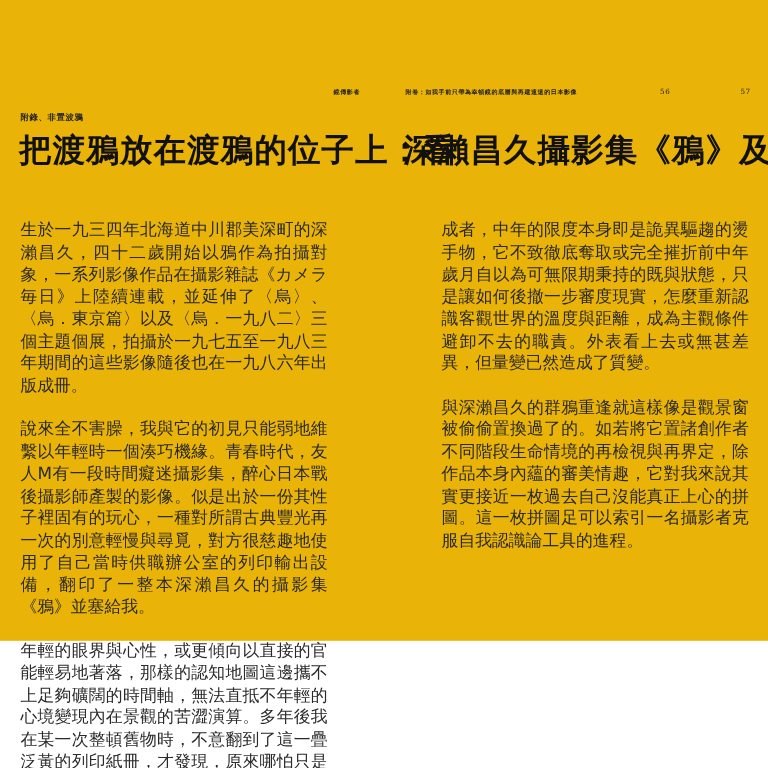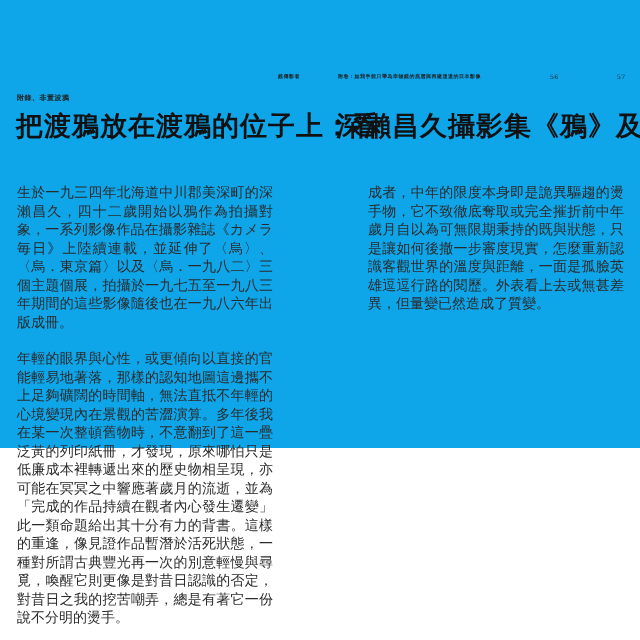--- a/index.html
+++ b/index.html
@@ -11,22 +11,22 @@
     width: 640px;
     height: 640px;
     position: relative;
     overflow: hidden;
     font-family: "DejaVu Serif", "Liberation Serif", serif;
     color: #1a1a1a;
   }
   .spread {
     position: absolute;
     left: 0; top: 0;
-    width: 640px; height: 448px;
-    background: #0ea5e9;
+    width: 640px; height: 534px;
+    background: #eab308;
   }
   .page {
     position: absolute;
     top: 0;
     height: 640px;
   }
   .page-left { left: 0; width: 320px; }
   .page-right { left: 320px; width: 320px; }
 
   .running-header {
@@ -89,29 +89,31 @@
 
   <div class="page page-left">
     <div class="running-header rh-left-book">鏡傳影者</div>
 
     <div class="section-label">附錄、非置波鴉</div>
 
     <div class="title-left">把渡鴉放在渡鴉的位子上：看</div>
 
     <div class="body-text left-body">
       <p class="para">生於一九三四年北海道中川郡美深町的深瀨昌久，四十二歲開始以鴉作為拍攝對象，一系列影像作品在攝影雜誌《カメラ毎日》上陸續連載，並延伸了〈烏〉、〈烏．東京篇〉以及〈烏．一九八二〉三個主題個展，拍攝於一九七五至一九八三年期間的這些影像隨後也在一九八六年出版成冊。</p>
+      <p class="para">說來全不害臊，我與它的初見只能弱地維繫以年輕時一個湊巧機緣。青春時代，友人M有一段時間癡迷攝影集，醉心日本戰後攝影師產製的影像。似是出於一份其性子裡固有的玩心，一種對所謂古典豐光再一次的別意輕慢與尋覓，對方很慈趣地使用了自己當時供職辦公室的列印輸出設備，翻印了一整本深瀨昌久的攝影集《鴉》並塞給我。</p>
       <p class="para">年輕的眼界與心性，或更傾向以直接的官能輕易地著落，那樣的認知地圖這邊攜不上足夠礦闊的時間軸，無法直抵不年輕的心境變現內在景觀的苦澀演算。多年後我在某一次整頓舊物時，不意翻到了這一疊泛黃的列印紙冊，才發現，原來哪怕只是低廉成本裡轉遞出來的歷史物相呈現，亦可能在冥冥之中響應著歲月的流逝，並為「完成的作品持續在觀者內心發生遷變」此一類命題給出其十分有力的背書。這樣的重逢，像見證作品暫潛於活死狀態，一種對所謂古典豐光再一次的別意輕慢與尋覓，喚醒它則更像是對昔日認識的否定，對昔日之我的挖苦嘲弄，總是有著它一份說不分明的燙手。</p>
     </div>
   </div>
 
   <div class="page page-right">
     <div class="running-header rh-right-chapter">附卷：如我手前只帶為幸頓鏡的底層與再建遠遠的日本影像</div>
     <div class="running-header rh-page-56">56</div>
     <div class="running-header rh-page-57">57</div>
 
     <div class="title-right">深瀨昌久攝影集《鴉》及其他</div>
 
     <div class="body-text right-body">
-      <p class="para">成者，中年的限度本身即是詭異驅趨的燙手物，它不致徹底奪取或完全摧折前中年歲月自以為可無限期秉持的既與狀態，只是讓如何後撤一步審度現實，怎麼重新認識客觀世界的溫度與距離，一面是孤臉英雄逗逗行路的閱歷。外表看上去或無甚差異，但量變已然造成了質變。</p>
+      <p class="para">成者，中年的限度本身即是詭異驅趨的燙手物，它不致徹底奪取或完全摧折前中年歲月自以為可無限期秉持的既與狀態，只是讓如何後撤一步審度現實，怎麼重新認識客觀世界的溫度與距離，成為主觀條件避卸不去的職責。外表看上去或無甚差異，但量變已然造成了質變。</p>
+      <p class="para">與深瀨昌久的群鴉重逢就這樣像是觀景窗被偷偷置換過了的。如若將它置諸創作者不同階段生命情境的再檢視與再界定，除作品本身內蘊的審美情趣，它對我來說其實更接近一枚過去自己沒能真正上心的拼圖。這一枚拼圖足可以索引一名攝影者克服自我認識論工具的進程。</p>
     </div>
   </div>
 
 </div>
 
 </body></html>

